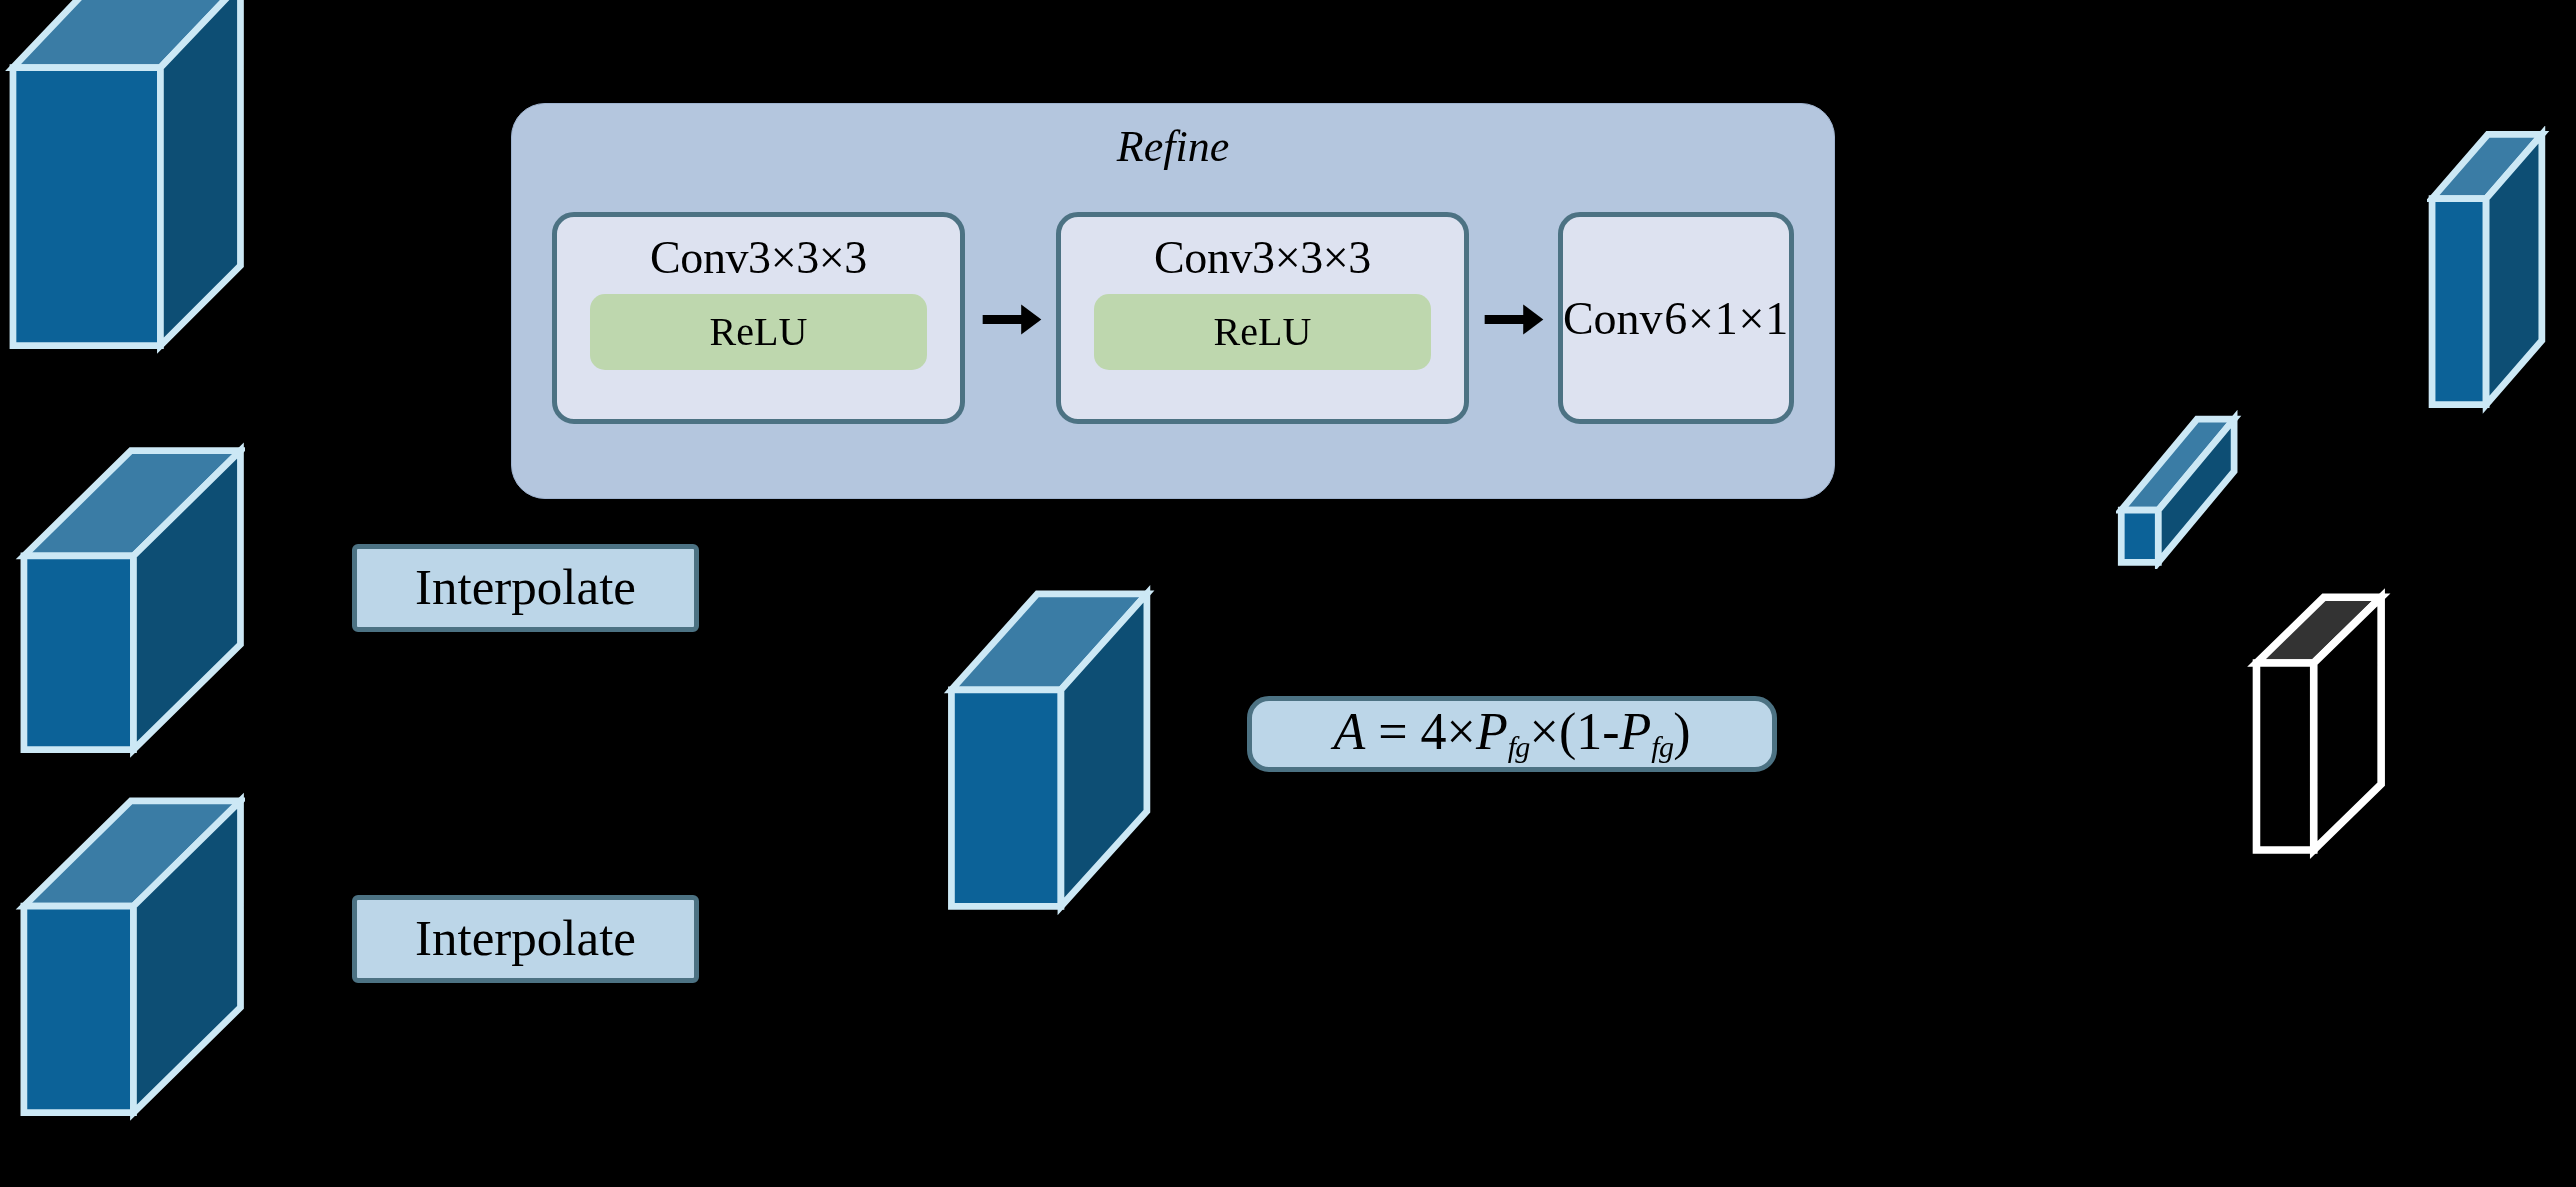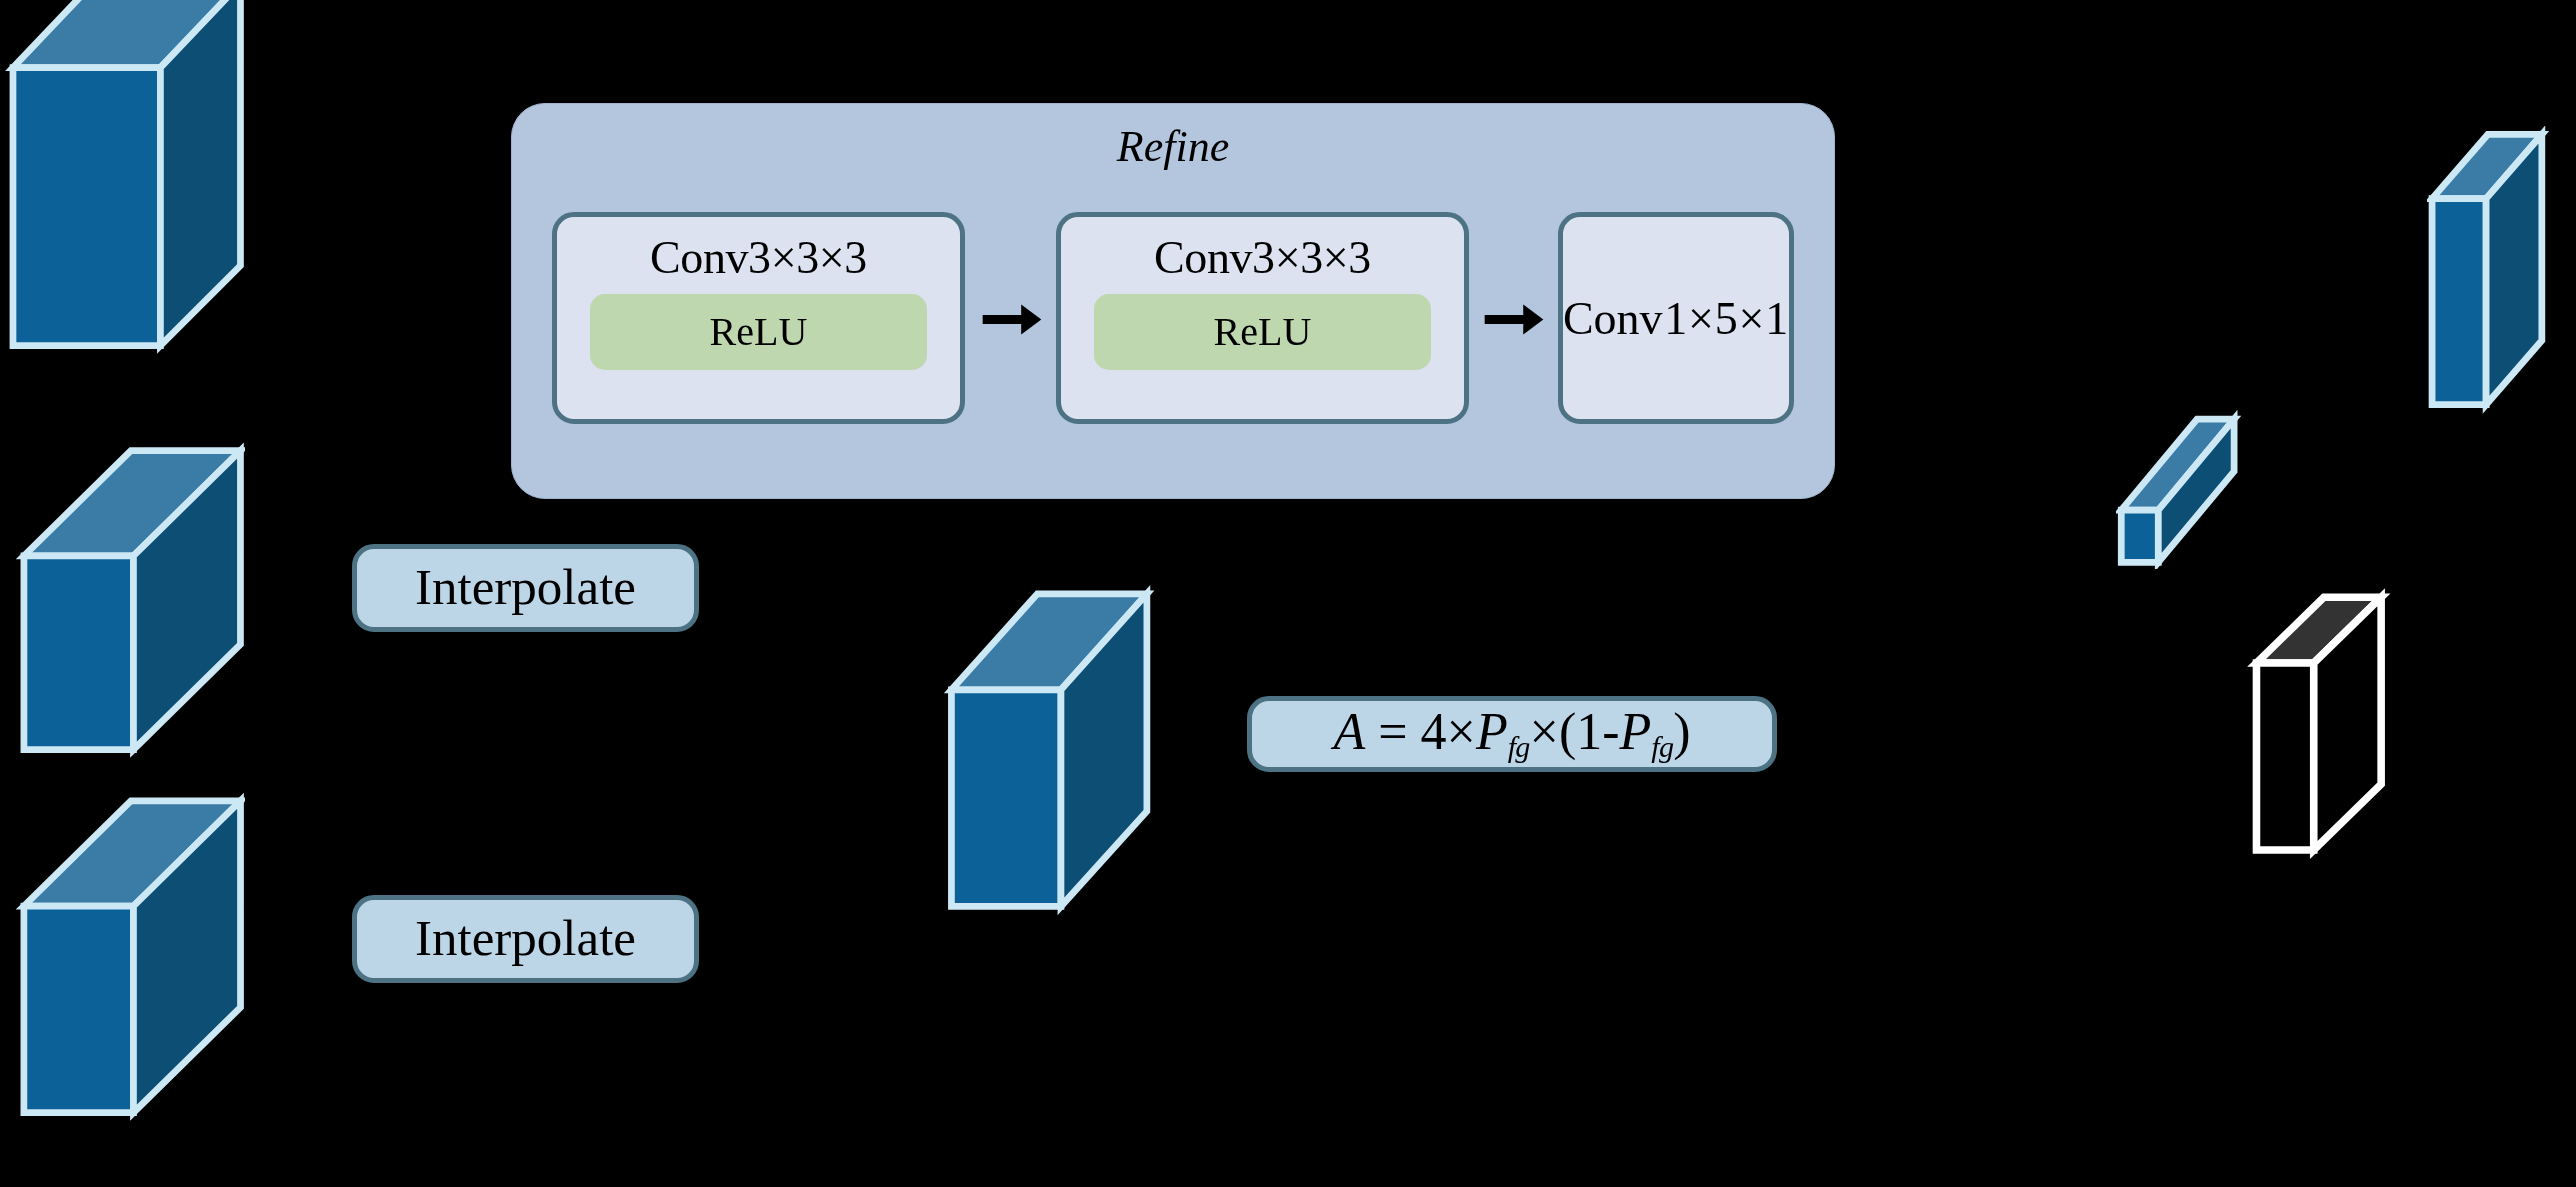--- a/index.html
+++ b/index.html
@@ -18,21 +18,21 @@
     background: #000000;
     overflow: hidden;
   }
 
   
   .rbox {
     position: absolute;
     box-sizing: border-box;
     background: #bcd6e8;
     border: 5.9px solid #4c7283;
-    border-radius: 22px;
+    border-radius: 6px;
     display: flex;
     align-items: center;
     justify-content: center;
     color: #000000;
     text-align: center;
     line-height: 1.05;
   }
   .rbox.interp { font-size: 51px; }
 
   
@@ -198,21 +198,21 @@
 
     <div class="arrow" style="left:971px; top:192px; width:62px; height:47px;">
       <svg width="62" height="47" viewBox="0 0 74 56">
         <line x1="2" y1="28" x2="50" y2="28" stroke="#000" stroke-width="11"></line>
         <polygon points="48,10 72,28 48,46" fill="#000"></polygon>
       </svg>
     </div>
 
     <div class="conv-box conv11" style="left:1046px; top:108px; width:236px; height:212px;">
       <span class="l1">Conv</span>
-      <span class="l2">1×5×1</span>
+      <span class="l2">6×1×1</span>
     </div>
   </div>
 
   <div class="cube" style="left:936px; top:582px; width:228px; height:337px;">
     <svg width="228" height="337" viewBox="0 0 270 400">
       <polygon points="18,128 120,14 250,14 148,128" fill="#3a7ca5" stroke="#cce8f5" stroke-width="8"></polygon>
       <polygon points="18,128 148,128 148,385 18,385" fill="#0c6298" stroke="#cce8f5" stroke-width="8"></polygon>
       <polygon points="148,128 250,14 250,272 148,385" fill="#0d4e74" stroke="#cce8f5" stroke-width="8"></polygon>
     </svg>
   </div>

